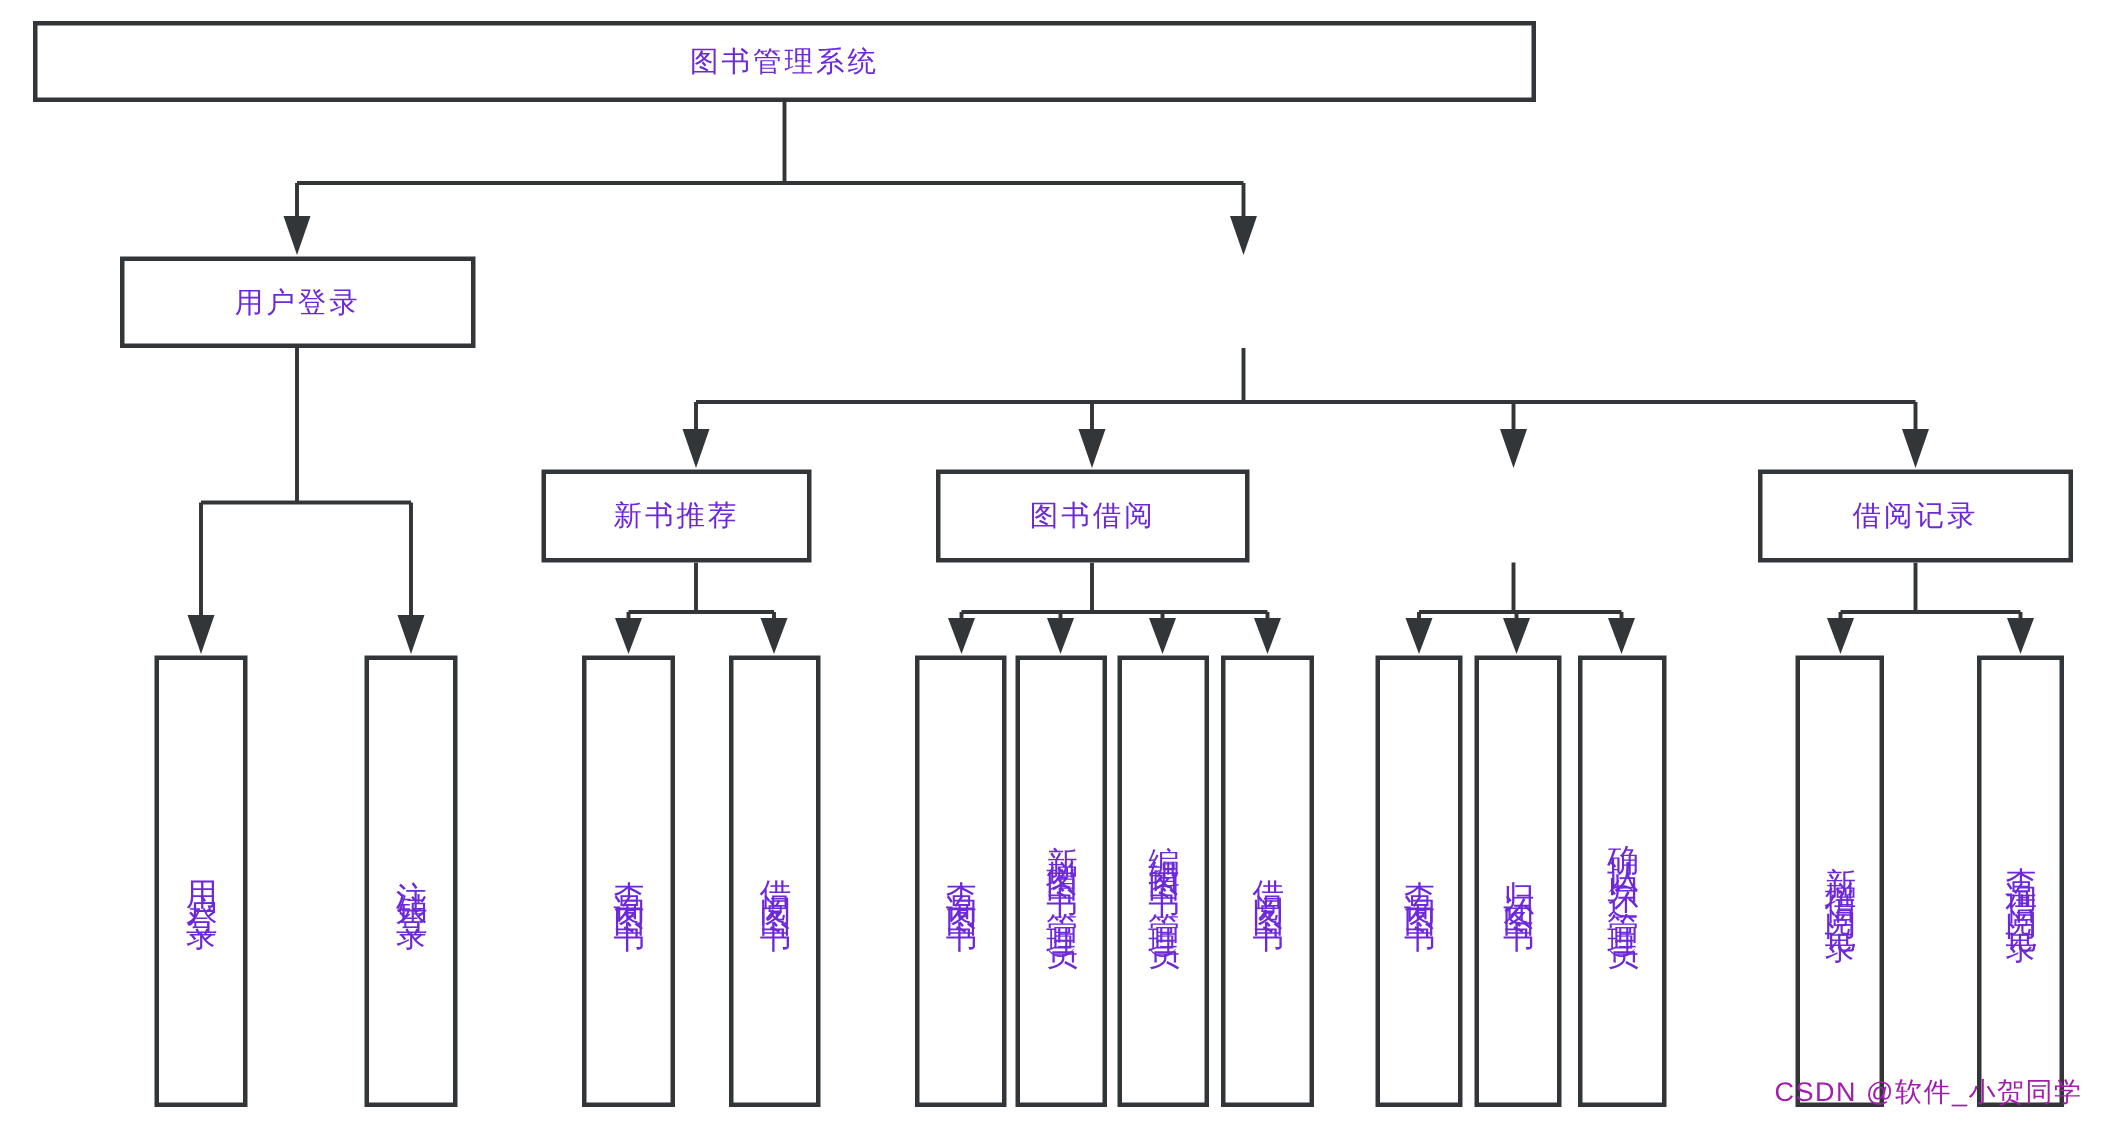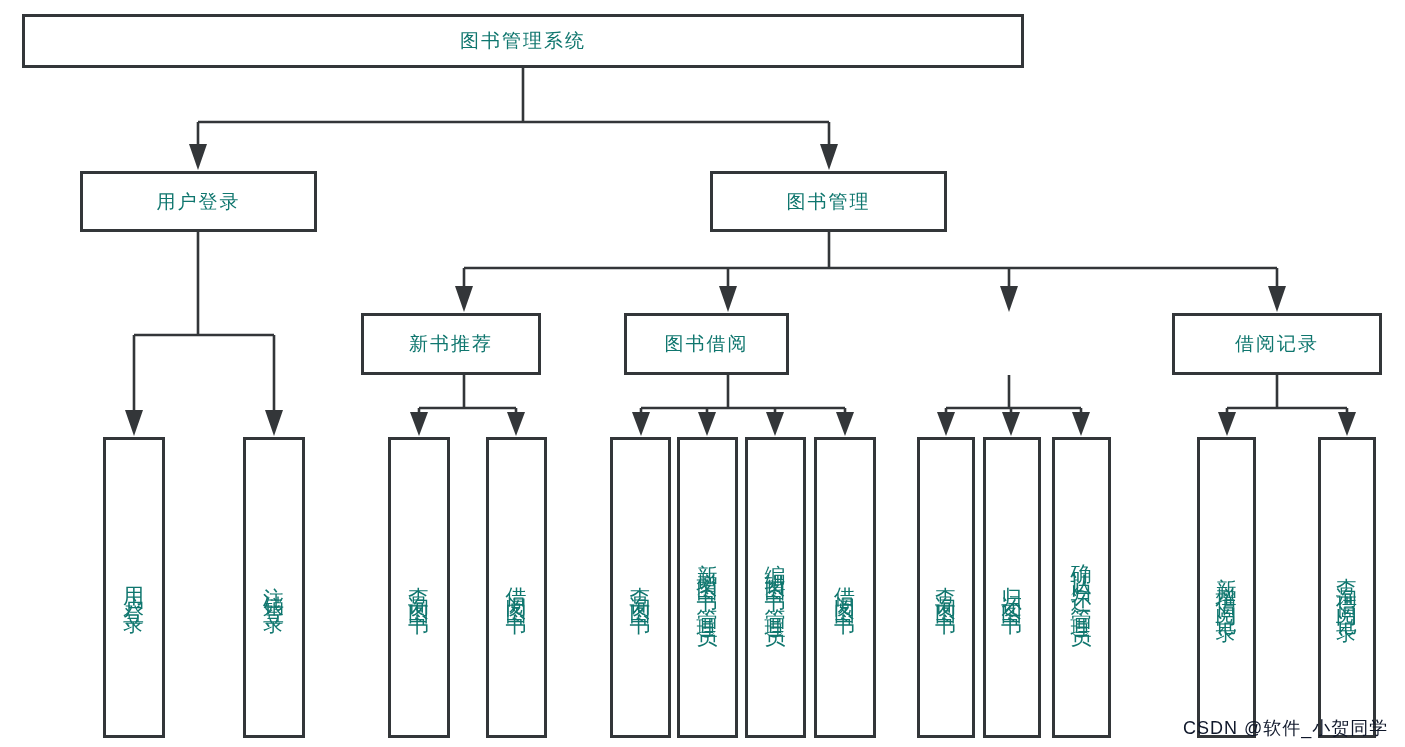--- a/index.html
+++ b/index.html
@@ -21,21 +21,21 @@
     top: 0;
     width: 1405px;
     height: 747px;
     pointer-events: none;
   }
   .box {
     position: absolute;
     box-sizing: border-box;
     border: 3px solid #333639;
     background: #ffffff;
-    color: #0f766e;
+    color: #6d28d9;
     display: flex;
     align-items: center;
     justify-content: center;
     text-align: center;
   }
   .box.h {
     font-size: 19px;
     letter-spacing: 2px;
     white-space: nowrap;
   }
@@ -47,21 +47,21 @@
     text-orientation: mixed;
     letter-spacing: 9px;
     line-height: 1;
     overflow: hidden;
   }
   #watermark {
     position: absolute;
     left: 1183px;
     top: 716px;
     font-size: 18px;
-    color: #0f172a;
+    color: #a21caf;
     letter-spacing: 1px;
     white-space: nowrap;
     z-index: 5;
   }
   .stroke {
     stroke: #333639;
     stroke-width: 2.6;
     fill: none;
   }
   .arrow {
@@ -106,24 +106,23 @@
     <polygon class="arrow" points="1072,412 1090,412 1081,436"></polygon>
 
     <path class="stroke" d="M1277 375 V408 M1227 408 H1347 M1227 408 V418 M1347 408 V418"></path>
     <polygon class="arrow" points="1218,412 1236,412 1227,436"></polygon>
     <polygon class="arrow" points="1338,412 1356,412 1347,436"></polygon>
   </svg>
 
   <div class="box h" style="left:22px; top:14px; width:1002px; height:54px;">图书管理系统</div>
 
   <div class="box h" style="left:80px; top:171px; width:237px; height:61px;">用户登录</div>
-  <div class="box h" style="left:710px; top:171px; width:237px; height:61px;">图书管理</div>
 
   <div class="box h" style="left:361px; top:313px; width:180px; height:62px;">新书推荐</div>
-  <div class="box h" style="left:624px; top:313px; width:165px; height:62px;">图书借阅</div>
+  <div class="box h" style="left:624px; top:313px; width:209px; height:62px;">图书借阅</div>
   <div class="box h" style="left:1172px; top:313px; width:210px; height:62px;">借阅记录</div>
 
   <div class="box v" style="left:103px; width:62px;">用户登录</div>
   <div class="box v" style="left:243px; width:62px;">注销登录</div>
 
   <div class="box v" style="left:388px; width:62px;">查询图书</div>
   <div class="box v" style="left:486px; width:61px;">借阅图书</div>
 
   <div class="box v" style="left:610px; width:61px;">查询图书</div>
   <div class="box v" style="left:677px; width:61px;">新增图书（管理员）</div>

